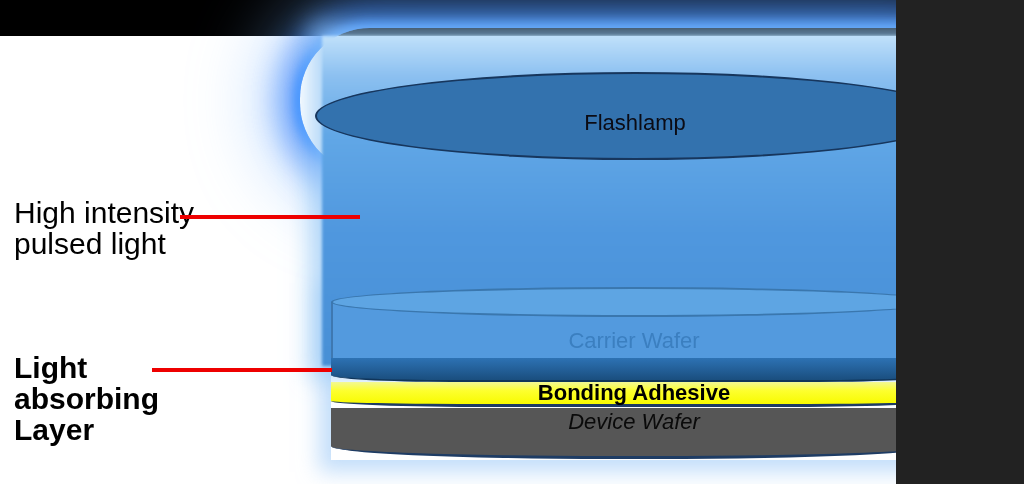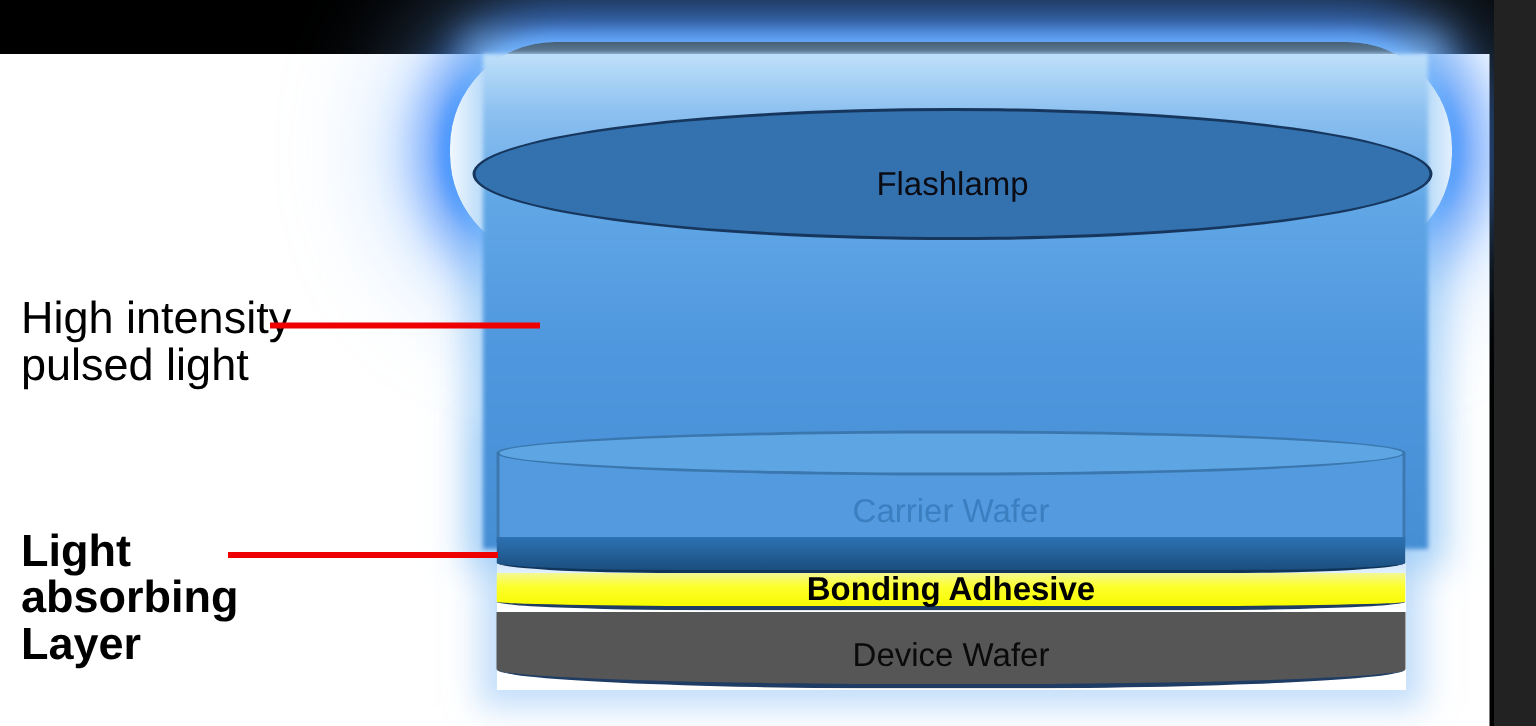--- a/index.html
+++ b/index.html
@@ -1,18 +1,18 @@
 <!DOCTYPE html>
 <html style="--beam-top: #bfe0fa; --beam-bottom: #478fd5; --glow-blue: #2a7ef5; --flashlamp-fill: #3372ae; --flashlamp-stroke: #17365d; --carrier-fill: #539ade; --carrier-stroke: #3a77ae; --carrier-text: #3b7fc0; --absorb-top: #2d72b4; --absorb-bottom: #1a4e7e; --adhesive-yellow: #f8fb00; --device-gray: #565656; --outline-navy: #1e3c64; --annotation-red: #ee0000; --text-black: #000000;"><head>
 <meta charset="utf-8">
 <style>
   html,body{margin:0;padding:0;background:#222;}
   #canvas{
     position:relative;
-    width:996px;height:484px;
+    width:896px;height:484px;
     background:#000;
     overflow:hidden;
     font-family:"Liberation Sans",sans-serif;
   }
   
   #slide{
     position:absolute;left:0;top:36px;width:993px;height:448px;
     background:#fff;
   }
   
@@ -80,22 +80,22 @@
     display:flex;align-items:center;justify-content:center;
     font-size:22px;font-weight:600;color:#000;
   }
   #device{
     position:absolute;left:331px;top:408px;width:606px;height:51px;
     background:var(--device-gray);
     border-bottom:3px solid var(--outline-navy);
     border-radius:0 0 280px 280px / 0 0 13px 13px;
     box-sizing:border-box;
     display:flex;align-items:flex-end;justify-content:center;
-    padding-bottom:6px;
-    font-size:22px;color:#0a0a0a;
+    padding-bottom:21px;
+    font-size:22px;color:#0a0a0a;font-style:italic;
   }
   .side-label{
     position:absolute;left:14px;
     font-size:30px;line-height:31px;color:var(--text-black);
     white-space:pre-line;
   }
   #label-pulsed{top:197px;}
   #label-absorb{top:352px;font-weight:bold;}
   .pointer-line{
     position:absolute;height:4px;width:180px;

